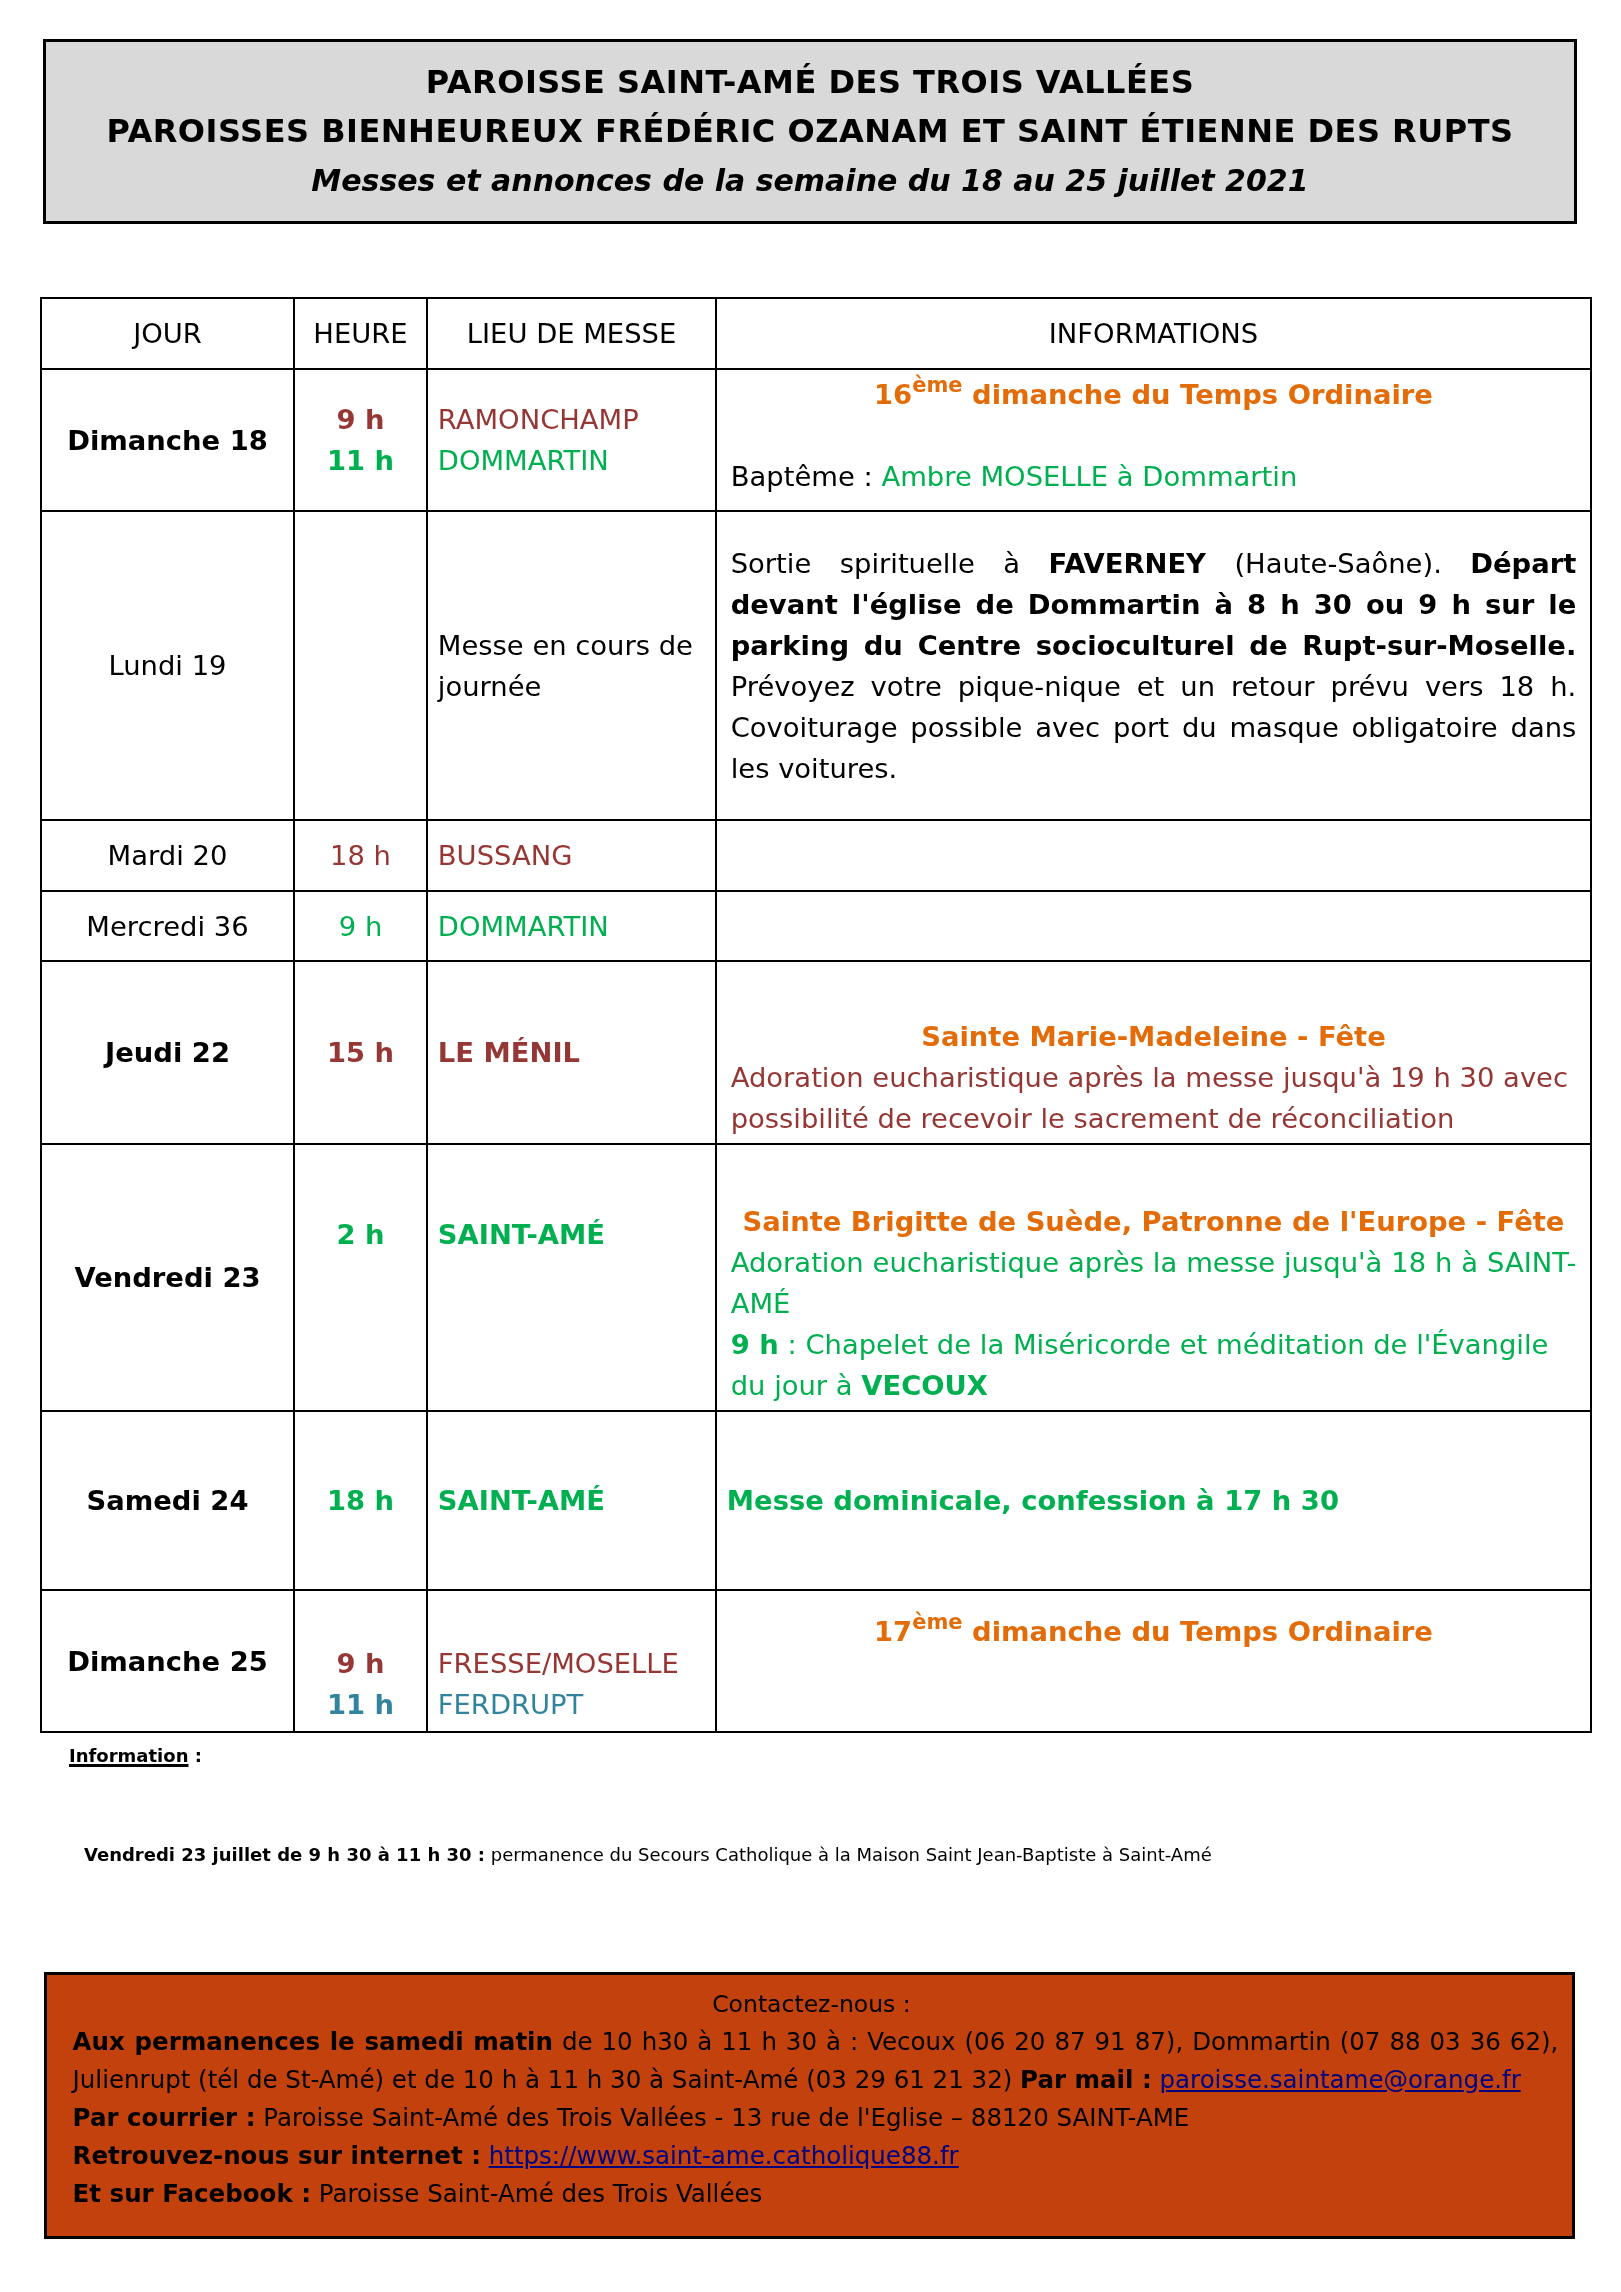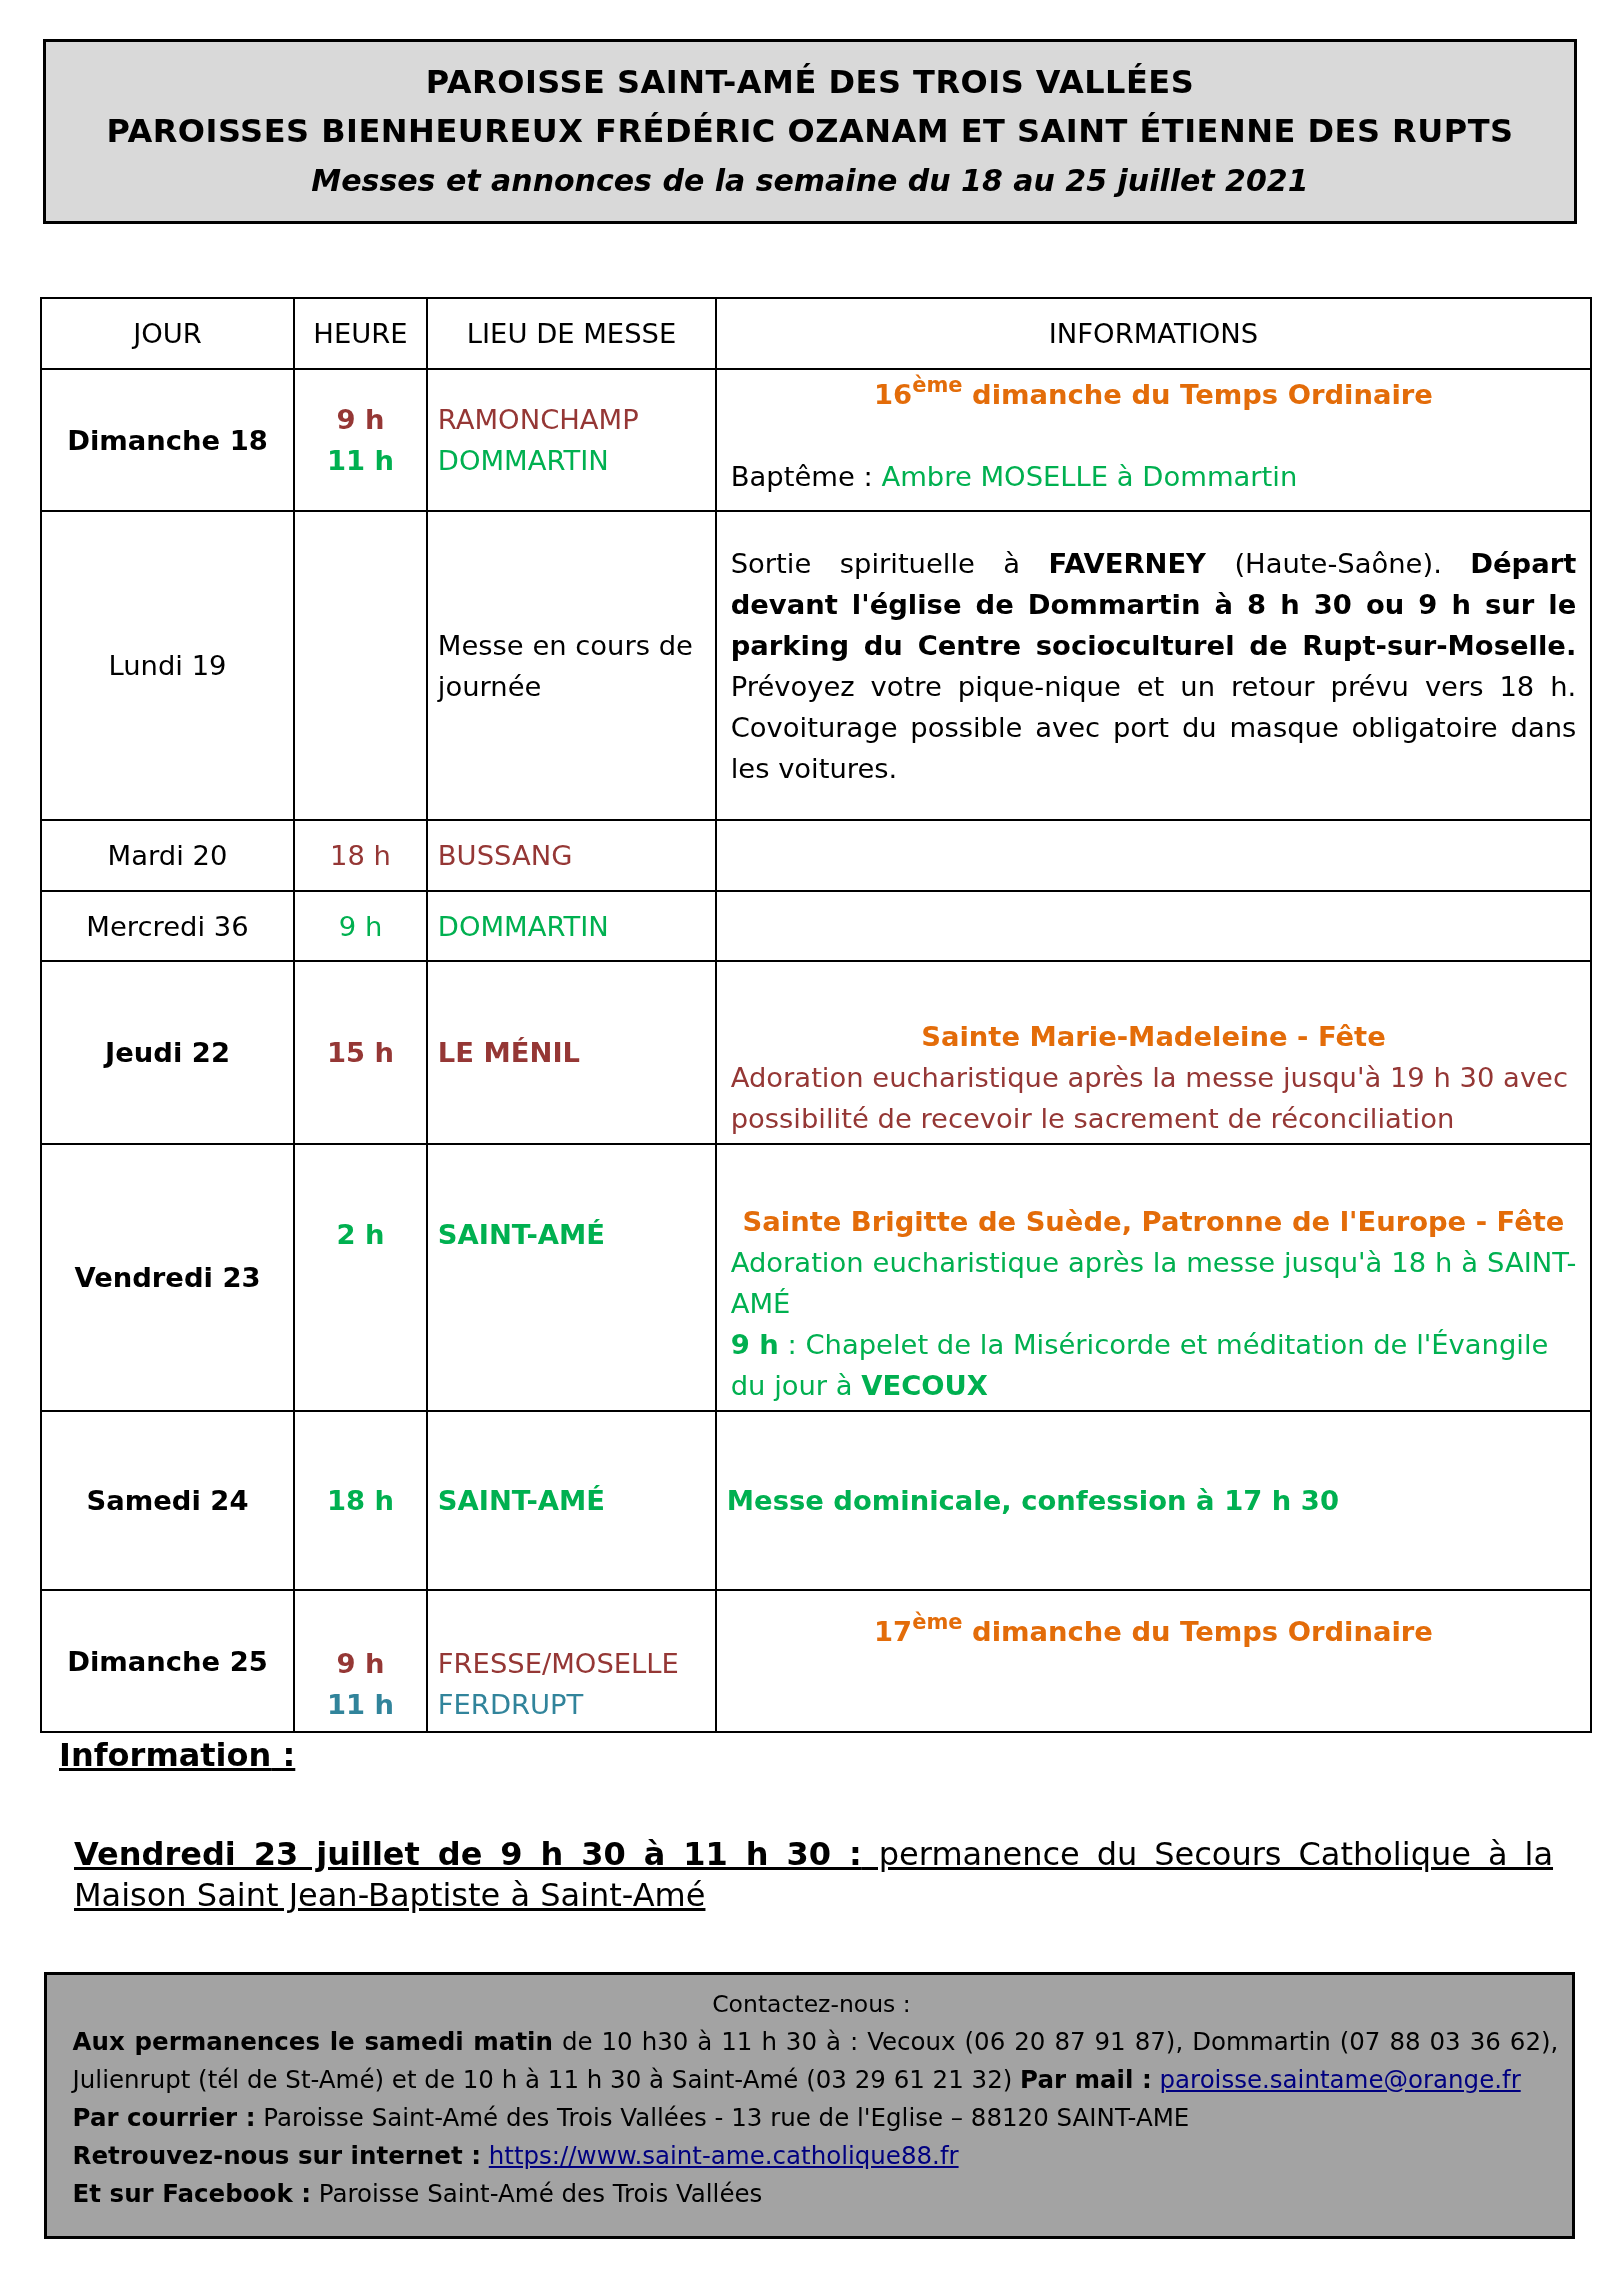--- a/index.html
+++ b/index.html
@@ -40,32 +40,32 @@
     td.heure { text-align: center; }
     td.lieu { padding-left: 9.8px !important; }
     td.info { padding: 0 13.7px 0 13.7px !important; }
     .info-center { text-align: center; }
     .info-justify { text-align: justify; }
     sup { font-size: 21px; vertical-align: 11.8px; line-height: 0; }
     .line { display: block; }
 
     
     .information {
-      position: absolute; left: 59px; top: 1735px; width: 1509px;
-      font-size: 32px; line-height: 41px; text-decoration: underline;
+      position: absolute; left: 69px; top: 1735px; width: 1509px;
+      font-size: 18px; line-height: 41px;
     }
     .information .label { font-weight: bold; }
     .information .label u { text-decoration: underline; text-decoration-thickness: 2.9px; }
     .information p { margin: 15px; text-align: justify; }
     .information .gap { height: 43px; }
 
     
     .contact-box {
       position: absolute; left: 44px; top: 1972px; width: 1531px; height: 267px;
-      background: #a3a3a3; border: 3.9px solid #000;
+      background: #c2410c; border: 3.9px solid #000;
       font-size: 24.5px; line-height: 38px; padding: 9.8px 13.7px 0 17.6px; box-sizing: border-box;
     }
     .contact-box .title { text-align: center; font-size: 23.5px; }
     .contact-box .row { white-space: nowrap; margin-left: 8px; }
     .contact-box .row.just { text-align: justify; text-align-last: justify; white-space: normal; }
     .contact-box a { color: #000080; text-decoration: underline; }
   </style>
 </head>
 <body>
 

